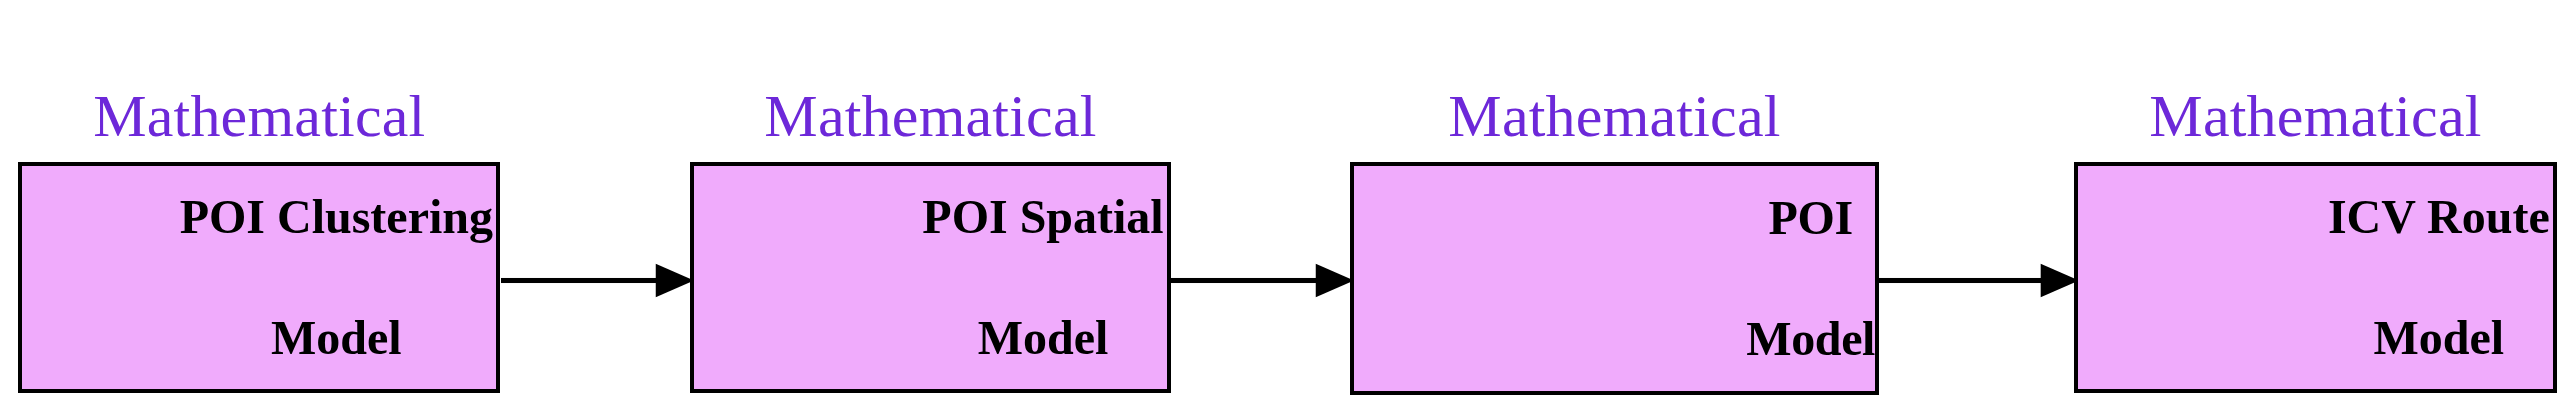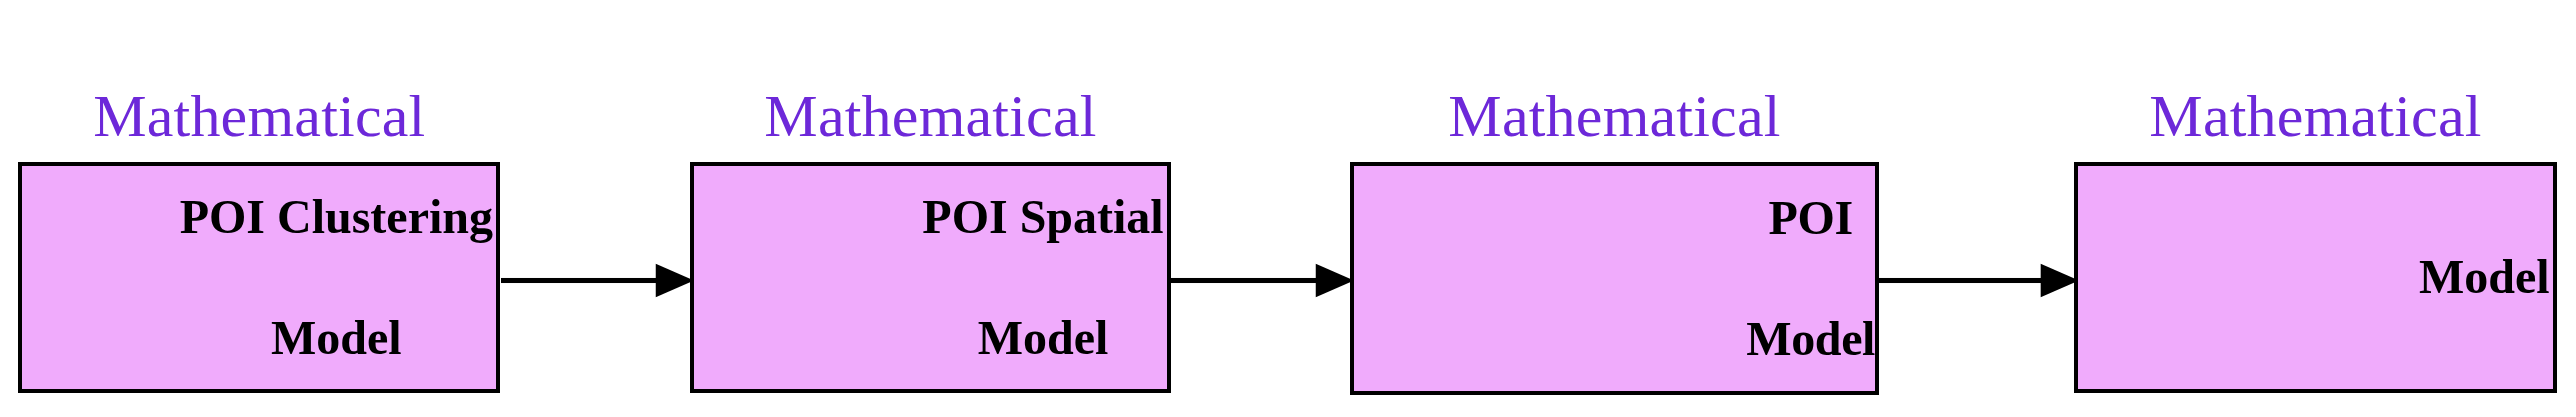--- a/index.html
+++ b/index.html
@@ -131,18 +131,19 @@
     </svg>
   </div>
 
   <div class="model-caption" style="left:2074px; top:6.7px; width:483px;">
     <span class="cap-line">Mathematical</span>
     <span class="cap-line">Model 4</span>
   </div>
 
   <div class="model-box" style="left:2074px; top:162px; width:483px; height:231px;">
     <div class="model-box-text">
+      <span class="box-line">ICV Route</span>
       <span class="box-line">Model</span>
     </div>
   </div>
 
 </div>
 
 
 </body></html>

